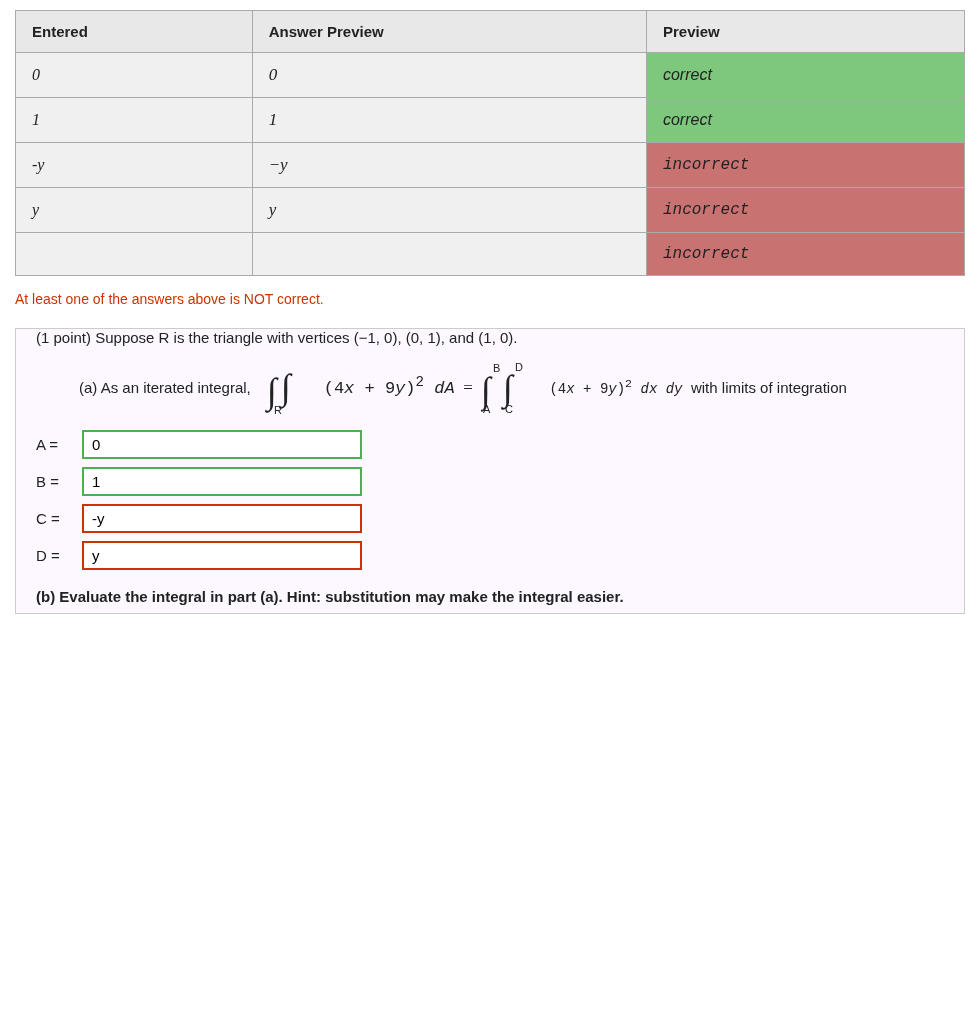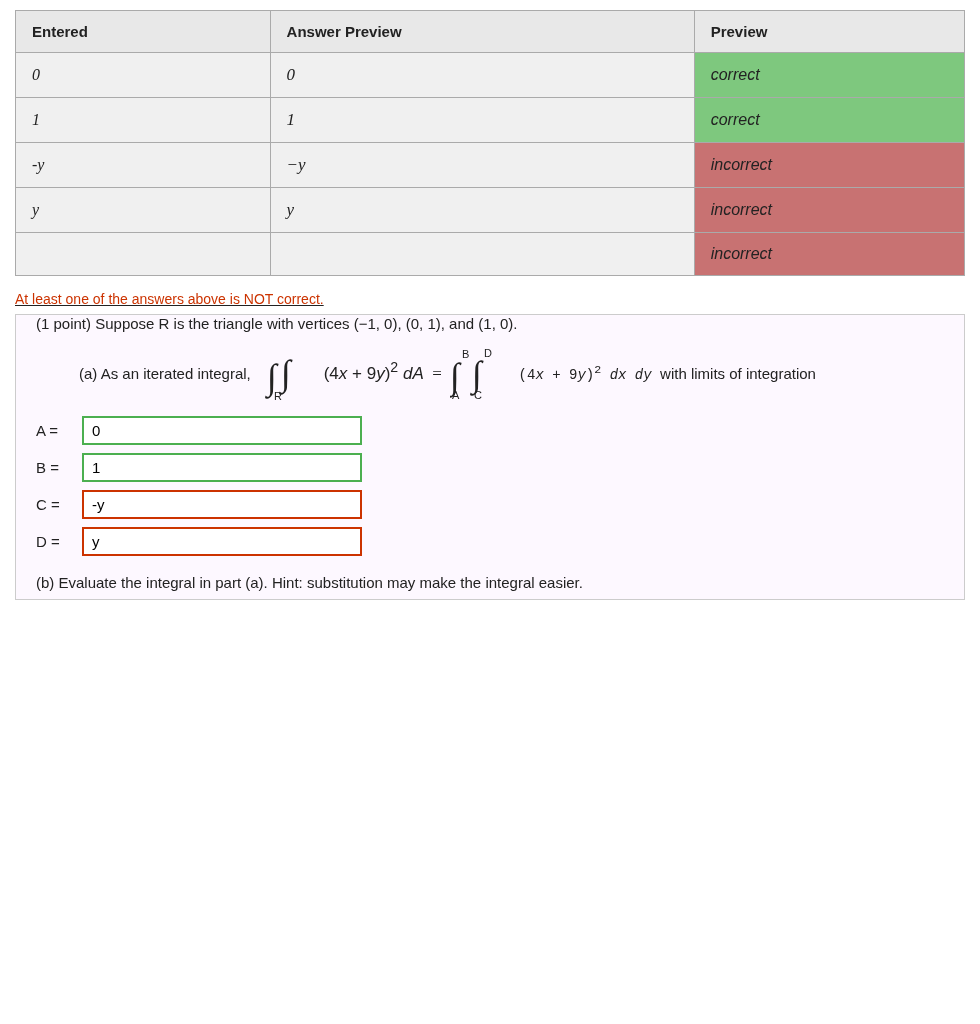--- a/index.html
+++ b/index.html
@@ -33,34 +33,34 @@
       background: #f0f0f0;
       font-size: 16px;
     }
     .result-correct {
       background: #7ec87e !important;
       color: #222;
     }
     .result-incorrect {
       background: #c87272 !important;
       color: #222;
+      font-family: Liberation Mono, monospace;
     }
     .result-text {
       font-style: italic;
       margin-top: 9px;
     }
     .math-italic {
       font-style: italic;
       font-family: serif;
     }
 
     
     .status-messages {
-      margin-bottom: 4px;
-      text-decoration: underline;
+      margin-bottom: 18px;
     }
     .status-line {
       color: #cc3300;
       font-size: 14px;
       line-height: 1.6;
     }
 
     
     .problem-box {
       border: 1px solid #ccc;
@@ -110,20 +110,21 @@
     .answer-input.incorrect-border {
       border-color: #cc3300;
     }
 
     .part-b {
       margin-top: 18px;
     }
     .part-b-label {
       font-size: 15px;
       margin-bottom: 8px;
+      font-weight: bold;
     }
     .integral-input-row {
       display: flex;
       align-items: center;
       gap: 8px;
     }
     .integral-input {
       border: 2px solid #ccc;
       padding: 4px 8px;
       font-size: 15px;
@@ -186,21 +187,21 @@
     
     <span class="math-display">
       
       &nbsp;
       <svg width="56" height="52" viewBox="0 0 56 52" style="vertical-align:middle;">
 
         <text x="4" y="40" font-family="Times New Roman" font-size="36" fill="#222">∫</text>
         <text x="18" y="36" font-family="Times New Roman" font-size="36" fill="#222">∫</text>
         <text x="11" y="51" font-family="Arial" font-size="11" fill="#222">R</text>
       </svg>
-      <span style="font-family:Liberation Sans, sans-serif; font-size:17px;">(4<i>x</i> + 9<i>y</i>)<sup>2</sup> <i>dA</i></span>
+      <span style="font-family:Liberation Mono, monospace; font-size:17px;">(4<i>x</i> + 9<i>y</i>)<sup>2</sup> <i>dA</i></span>
       &nbsp;=&nbsp;
       
       <svg width="64" height="54" viewBox="0 0 64 54" style="vertical-align:middle;">
 
         <text x="0" y="40" font-family="Times New Roman" font-size="36" fill="#222">∫</text>
         <text x="12" y="10" font-family="Arial" font-size="11" fill="#222">B</text>
         <text x="2" y="51" font-family="Arial" font-size="11" fill="#222">A</text>
 
         <text x="22" y="38" font-family="Times New Roman" font-size="36" fill="#222">∫</text>
         <text x="34" y="9" font-family="Arial" font-size="11" fill="#222">D</text>

